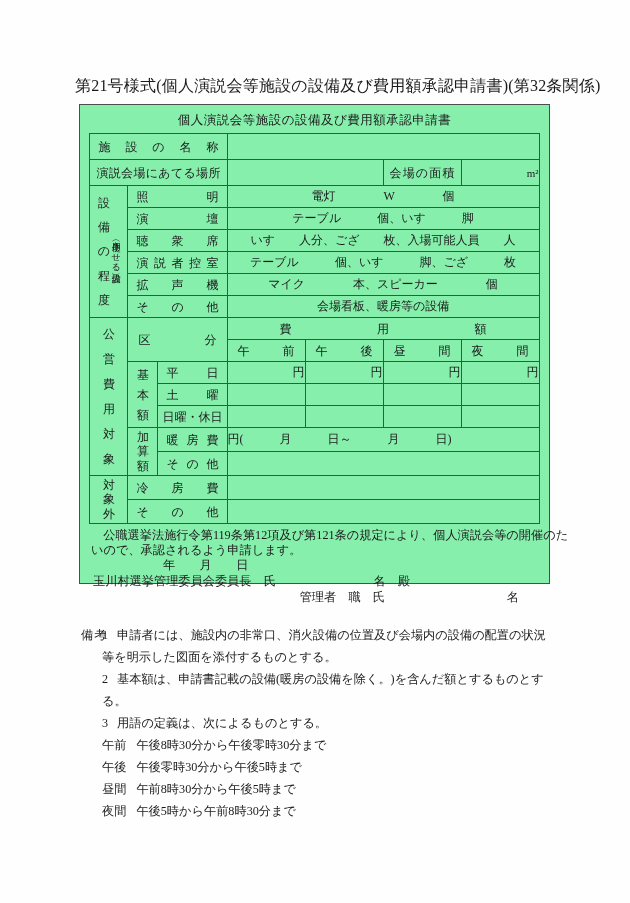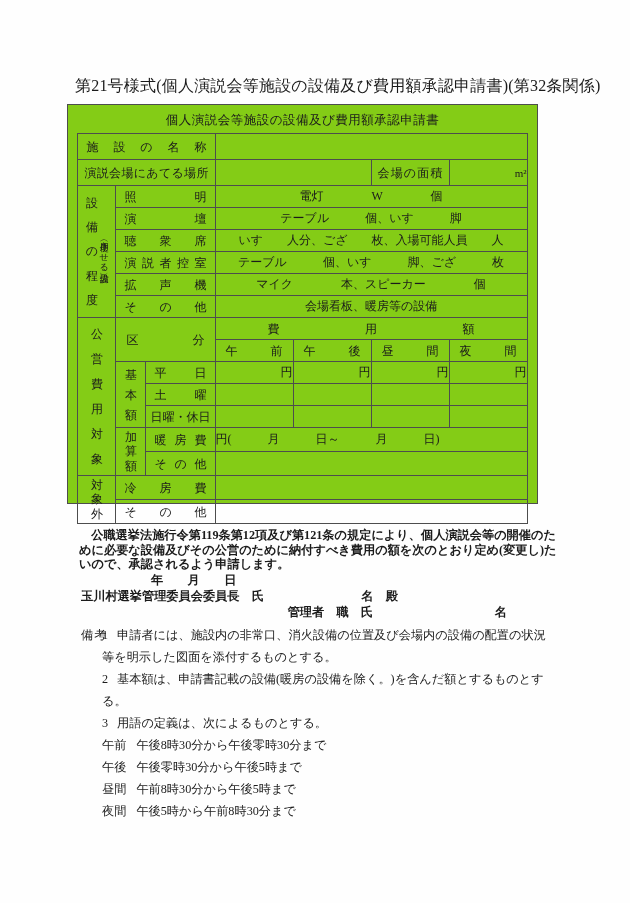--- a/index.html
+++ b/index.html
@@ -7,22 +7,22 @@
     width:630px;height:903px;background:#ffffff;
     font-family:"Liberation Serif","DejaVu Serif",serif;
     color:#1b1b1b;
     -webkit-text-size-adjust:none;
   }
   .page{position:relative;width:630px;height:903px;background:#fefefe;overflow:hidden;}
   .form-number{
     position:absolute;left:75px;top:76px;font-size:16px;letter-spacing:.2px;white-space:pre;
   }
   .outer-box{
-    position:absolute;left:67px;top:104px;width:471px;height:400px;
-    border:1.2px solid #4d4d4d;box-sizing:border-box;background:#84cc16;
+    position:absolute;left:79px;top:104px;width:471px;height:480px;
+    border:1.2px solid #4d4d4d;box-sizing:border-box;background:#86efac;
   }
   .form-title{
     margin-top:6px;text-align:center;font-size:12.5px;letter-spacing:.5px;height:20px;line-height:18px;
   }
   table.grid{
     margin:2px auto 0 auto;border-collapse:collapse;table-layout:fixed;width:449px;
     font-size:12px;
   }
   table.grid td{
     border:1px solid #4d4d4d;padding:0;vertical-align:middle;overflow:hidden;
@@ -34,21 +34,21 @@
   .vdist{display:flex;flex-direction:column;justify-content:space-around;align-items:center;line-height:1;}
   .vh122{height:122px;} .vh150{height:150px;} .vh60{height:60px;} .vh44{height:44px;}
   .vparen{
     writing-mode:vertical-rl;-webkit-writing-mode:vertical-rl;
     font-size:9px;letter-spacing:0;margin-left:1px;line-height:1;
   }
   td.val{padding-left:10px;white-space:pre;text-align:center;}
   td.yen{vertical-align:top;text-align:right;padding:2px 6px 0 0;line-height:1.1;}
   td.heatval{padding-left:24px;white-space:pre;text-align:left;}
   td.unit{vertical-align:top;text-align:right;padding:3px 6px 0 0;font-size:11px;}
-  .closing{margin:4px 10px 0 11px;font-size:12.2px;font-weight:bold;}
+  .closing{margin:4px 10px 0 11px;font-size:12.2px;}
   .para div{line-height:14.6px;white-space:pre;}
   .date-line{padding-left:72px;line-height:16px;white-space:pre;}
   .addr-line{padding-left:2px;line-height:16px;white-space:pre;}
   .mgr-line{text-align:right;padding-right:20px;line-height:16px;white-space:pre;}
   .remarks{position:absolute;left:12px;top:624px;width:630px;font-size:12.2px;}
   .remarks-label{position:absolute;left:69px;top:0;line-height:22px;letter-spacing:1px;}
   .ritems{margin-left:90px;width:452px;}
   .rline{line-height:22px;white-space:pre;}
   .rnum{display:inline-block;width:15px;}
   .rsub{line-height:22px;white-space:pre;}
@@ -352,21 +352,20 @@
               </div>
             </td>
         <td colspan="4"></td>
       </tr>
     </tbody>
       </table>
 
     <div class="closing">
       <div class="para">
         <div>　公職選挙法施行令第119条第12項及び第121条の規定により、個人演説会等の開催のた</div>
-        <div>めに必要な設備及びその公営のために納付すべき費用の額を次のとおり定め(変更し)た</div>
         <div>いので、承認されるよう申請します。</div>
       </div>
       <div class="date-line">年　　月　　日</div>
       <div class="addr-line">玉川村選挙管理委員会委員長　氏　　　　　　　　名　殿</div>
       <div class="mgr-line">管理者　職　氏　　　　　　　　　　名</div>
     </div>
   </div>
 
   <div class="remarks">
     <span class="remarks-label">備考</span>

